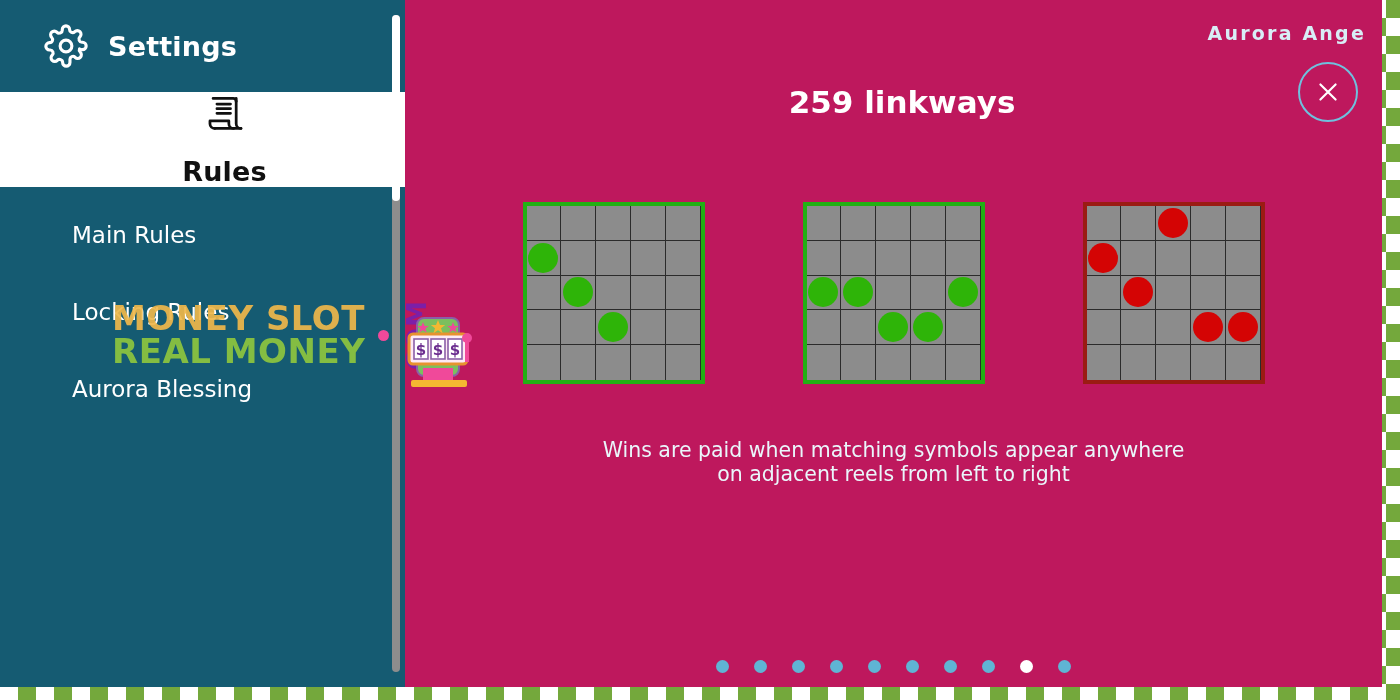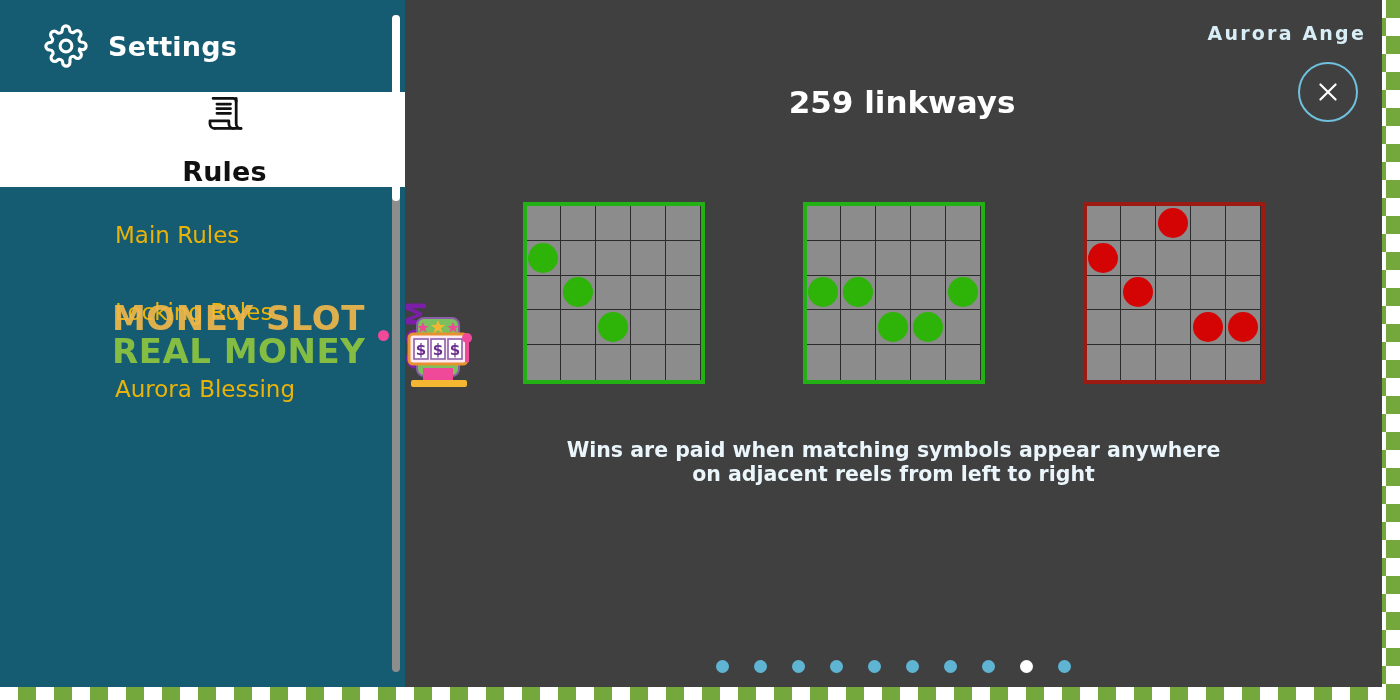--- a/index.html
+++ b/index.html
@@ -48,44 +48,43 @@
   #nav-settings { color: #ffffff; border-radius: 32px; }
   #nav-rules {
     background: #ffffff; color: #111111;
     height: 95px;
     flex-direction: column;
   }
   .sub-item {
     height: 77px;
     display: flex; align-items: center;
     padding-left: 72px;
-    color: #eab308;
+    color: #ffffff;
     font-size: 23px; font-weight: 500;
     white-space: nowrap;
-    margin-left: 43px;
   }
   #sub-main-rules { margin-top: 9px; }
 
   
   #sidebar-scrollbar {
     position: absolute; right: 5px; top: 15px;
     width: 8px; height: 657px;
     background: #8d8d8d; border-radius: 4px;
   }
   #sidebar-scrollbar-thumb {
     position: absolute; left: 0; top: 0;
     width: 8px; height: 186px;
     background: #ffffff; border-radius: 4px;
   }
 
   
   #content {
     position: relative;
     flex: 1 1 auto;
-    background: #404040;
+    background: #be185d;
     height: 100%;
     overflow: hidden;
     padding-left: 17px;
   }
   #game-title {
     position: absolute; right: 16px; top: 22px;
     color: #d8eef6; font-size: 19px; font-weight: 700;
     letter-spacing: 2.2px; white-space: nowrap;
   }
   #close-button {
@@ -132,21 +131,21 @@
     border-radius: 50%;
     background: #2eb408;
   }
   .reel-grid.variant-red .cell.hit::after { background: #d40404; }
 
   
   #caption {
     position: absolute; left: 50%; transform: translateX(-50%);
     top: 438px; width: 660px;
     text-align: center; color: #eaf6fb;
-    font-size: 20.5px; line-height: 1.18; font-weight: 700;
+    font-size: 20.5px; line-height: 1.18; font-weight: 400;
   }
 
   
   #watermark {
     position: absolute; left: 112px; top: 300px;
     display: flex; align-items: center; gap: 10px;
     pointer-events: none;
   }
   #watermark-text { display: flex; flex-direction: column; line-height: .96; }
   #watermark-line1 {

